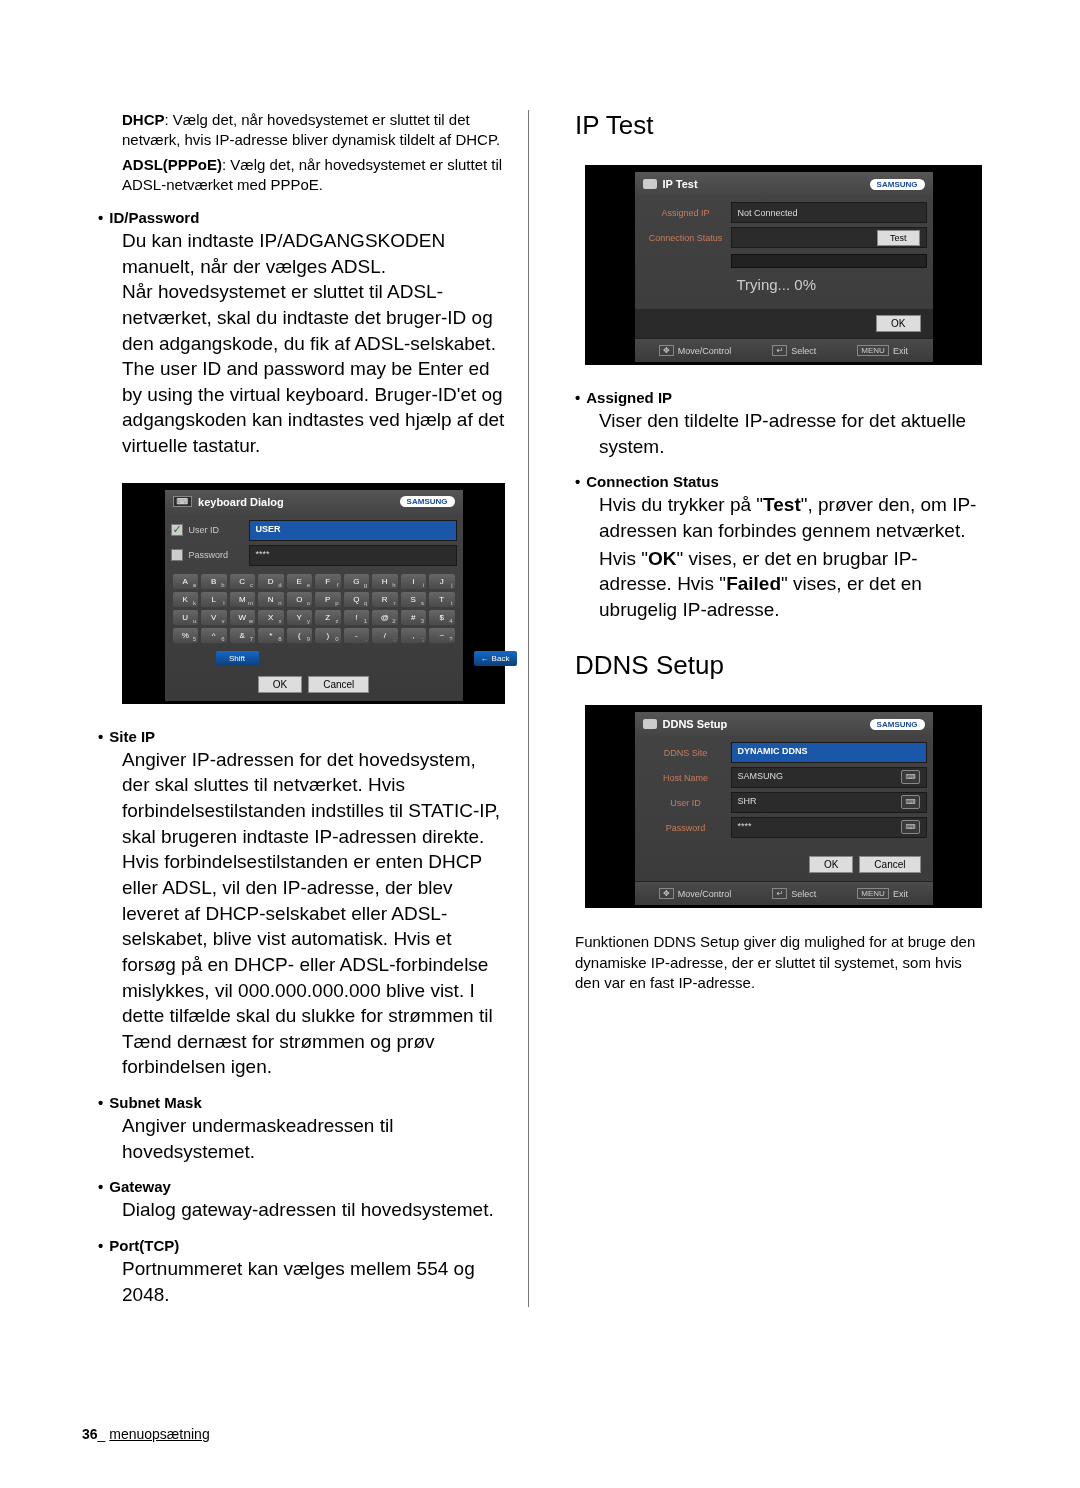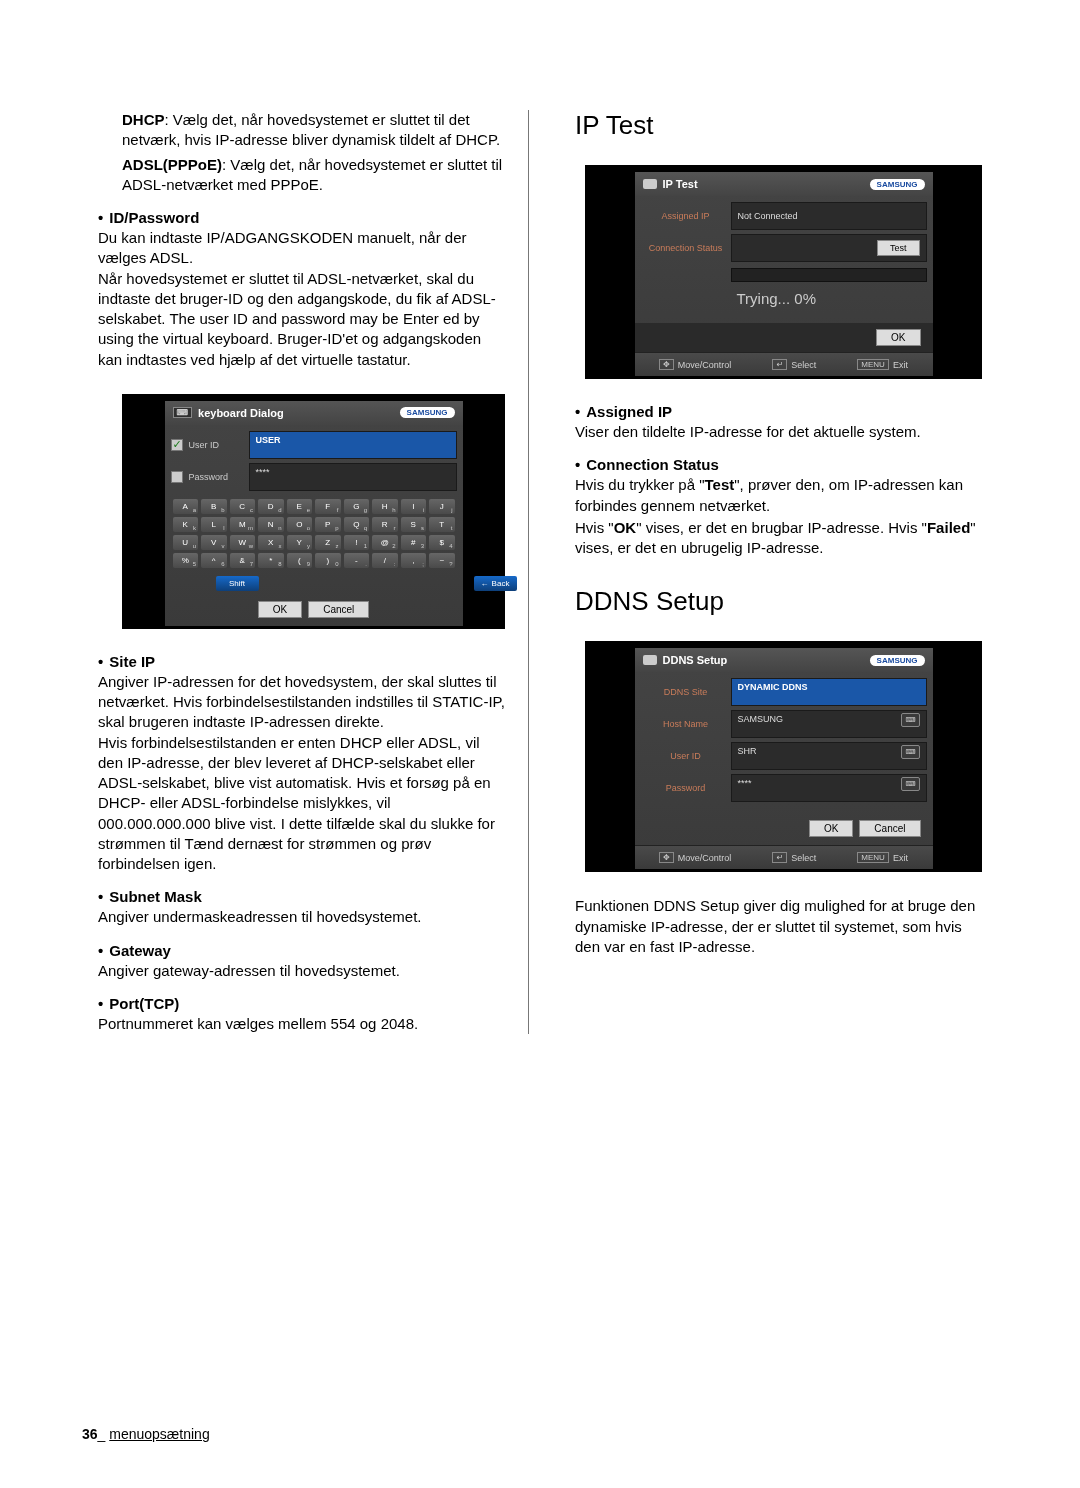--- a/index.html
+++ b/index.html
@@ -14,42 +14,42 @@
   .col { flex: 1; min-width: 0; }
   .col-left { border-right: 1px solid #777; padding-right: 23px; }
   .col-right { padding-left: 0; }
 
   .indent { margin-left: 24px; }
   .para { font-size: 15px; line-height: 1.35; margin-bottom: 4px; }
   .bold { font-weight: 700; }
   .bullet { display: flex; gap: 6px; margin-top: 14px; }
   .bullet .dot { font-weight: 700; font-size: 15px; }
   .bullet-text { font-size: 15px; font-weight: 700; }
-  .bullet-body { font-size: 15px; line-height: 1.35; margin-top: 2px; }
+  .bullet-body { margin-left: 24px; font-size: 19px; line-height: 1.35; margin-top: 2px; }
 
   .section-title { font-size: 26px; font-weight: 400; margin-bottom: 18px; }
 
   
   .ui-wrap { margin: 24px 0 24px 24px; background: #000; padding: 6px 6px 2px 6px; }
   .ui {
     width: 300px; margin: 0 auto;
     font-size: 9px; color: #d0d0d0;
     background: linear-gradient(#444,#3a3a3a);
     border: 1px solid #000;
   }
   .ui .titlebar {
     display: flex; align-items: center; justify-content: space-between;
     padding: 6px 8px; background: linear-gradient(#555,#444);
   }
   .ui .titlebar .ttl { color: #fff; font-weight: 700; font-size: 11px; display:flex; align-items:center; gap:6px;}
   .ui .logo { background:#fff; color:#1b4ca0; border-radius:8px; padding:1px 7px; font-size:8px; font-weight:700;}
   .ui .body { padding: 6px 6px 8px 6px; }
   .ui .row { display:flex; align-items:center; margin-bottom:4px; }
   .ui .row .lab { width: 90px; color:#c97c5a; font-size:9px; text-align:center; }
-  .ui .row .val { flex:1; background:#2b2b2b; border:1px solid #1a1a1a; padding:2px 6px; color:#ddd; height:28px; line-height:12px;}
+  .ui .row .val { flex:1; background:#2b2b2b; border:1px solid #1a1a1a; padding:2px 6px; color:#ddd; height:21px; line-height:12px;}
   .ui .btn { background:#ddd; color:#000; padding:2px 14px; font-size:10px; border:1px solid #888; }
   .ui .btns { display:flex; justify-content:center; gap:6px; margin-top:6px; }
   .ui .footer { display:flex; align-items:center; justify-content:space-around; padding:6px 4px; background:linear-gradient(#4a4a4a,#3a3a3a); border-top:1px solid #222; font-size:9px;}
   .ui .footer span { display:flex; align-items:center; gap:4px; }
   .ui .kicon { border:1px solid #888; padding:0 3px; font-size:8px; color:#ccc; }
   .ui .kbtn { border:1px solid #888; padding:0 3px; font-size:8px; color:#ccc; background:#2f2f2f;}
 
   
   .kb {
     display: grid; grid-template-columns: repeat(10, 1fr); gap: 3px;
@@ -187,21 +187,21 @@
       <div class="bullet">
           <span class="dot">•</span>
           <span class="bullet-text">Subnet Mask</span>
         </div>
       <p class="bullet-body">Angiver undermaskeadressen til hovedsystemet.</p>
 
       <div class="bullet">
           <span class="dot">•</span>
           <span class="bullet-text">Gateway</span>
         </div>
-      <p class="bullet-body">Angiver gateway-adressen til hovedsystemet.</p>
+      <p class="bullet-body">Dialog gateway-adressen til hovedsystemet.</p>
 
       <div class="bullet">
           <span class="dot">•</span>
           <span class="bullet-text">Port(TCP)</span>
         </div>
       <p class="bullet-body">Portnummeret kan vælges mellem 554 og 2048.</p>
     </div>
 
     <div class="col col-right">
       <h2 class="section-title">IP Test</h2>

